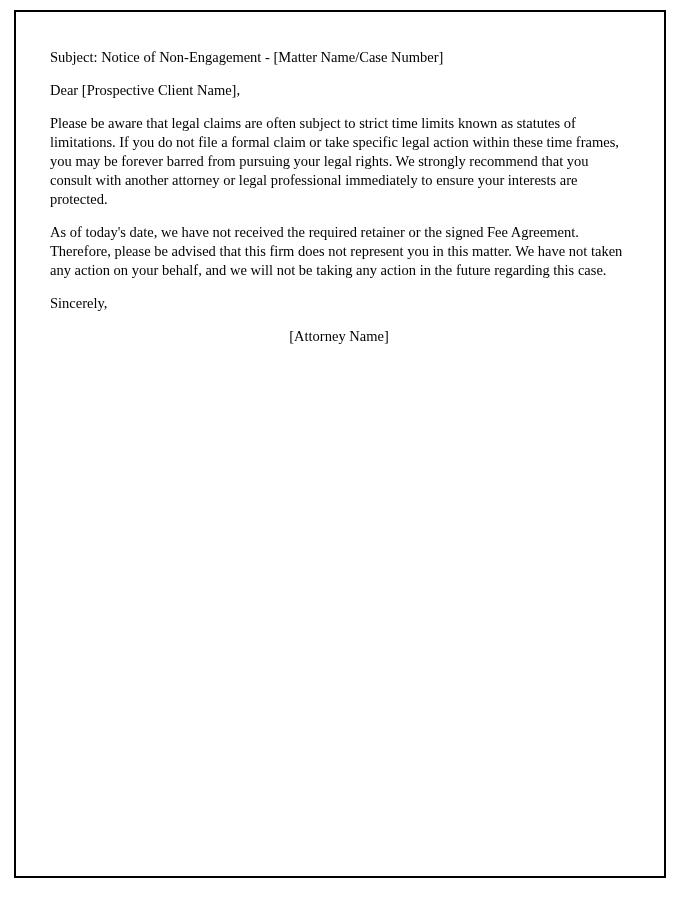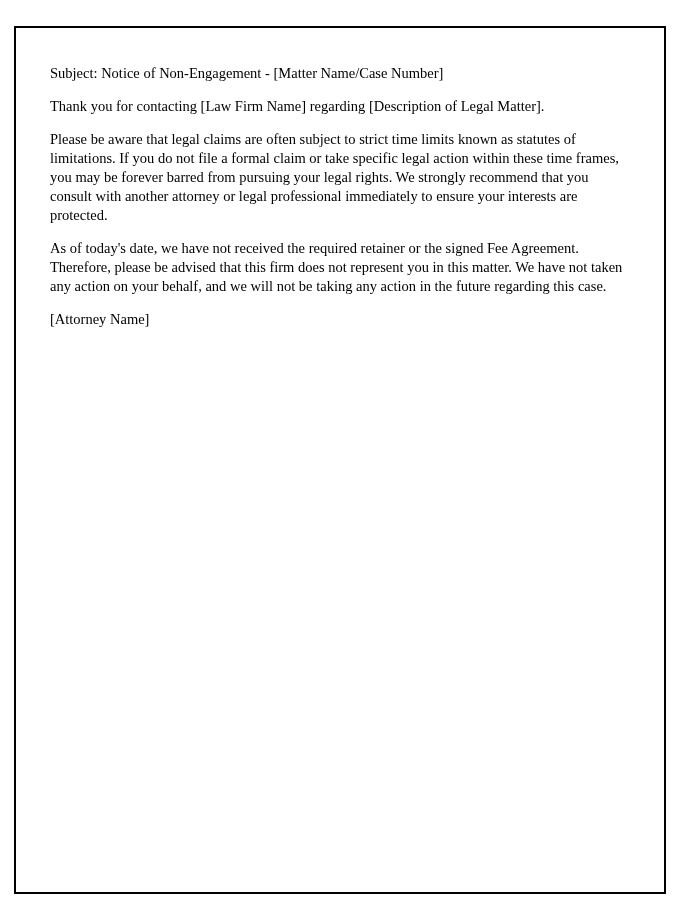--- a/index.html
+++ b/index.html
@@ -9,48 +9,50 @@
   }
   body {
     width: 700px;
     height: 900px;
     position: relative;
     font-family: "Liberation Serif", "DejaVu Serif", serif;
   }
   .page {
     position: absolute;
     left: 14px;
-    top: 26px;
+    top: 10px;
     width: 652px;
     height: 868px;
     background: #ffffff;
     border: 2px solid #000000;
     box-sizing: border-box;
     padding: 36px 36px 17px 34px;
   }
   .page p {
     margin: 0 0 14px 0;
     font-size: 14.5px;
     line-height: 19px;
     color: #000000;
     max-width: 586px;
   }
   .signature-block {
     margin-top: 14px;
+    text-align: center;
   }
   .signature-block div {
     font-size: 14.5px;
     line-height: 19px;
     color: #000000;
   }
 </style>
 </head>
 <body>
 
 <div class="page">
   <p>Subject: Notice of Non-Engagement - [Matter Name/Case Number]</p>
-  <p>Thank you for contacting [Law Firm Name] regarding [Description of Legal Matter].</p>
+  <p>Dear [Prospective Client Name],</p>
   <p>Please be aware that legal claims are often subject to strict time limits known as statutes of limitations. If you do not file a formal claim or take specific legal action within these time frames, you may be forever barred from pursuing your legal rights. We strongly recommend that you consult with another attorney or legal professional immediately to ensure your interests are protected.</p>
   <p>As of today's date, we have not received the required retainer or the signed Fee Agreement. Therefore, please be advised that this firm does not represent you in this matter. We have not taken any action on your behalf, and we will not be taking any action in the future regarding this case.</p>
+  <p>Sincerely,</p>
   <div class="signature-block">
     <div>[Attorney Name]</div>
   </div>
 </div>
 
 </body></html>

